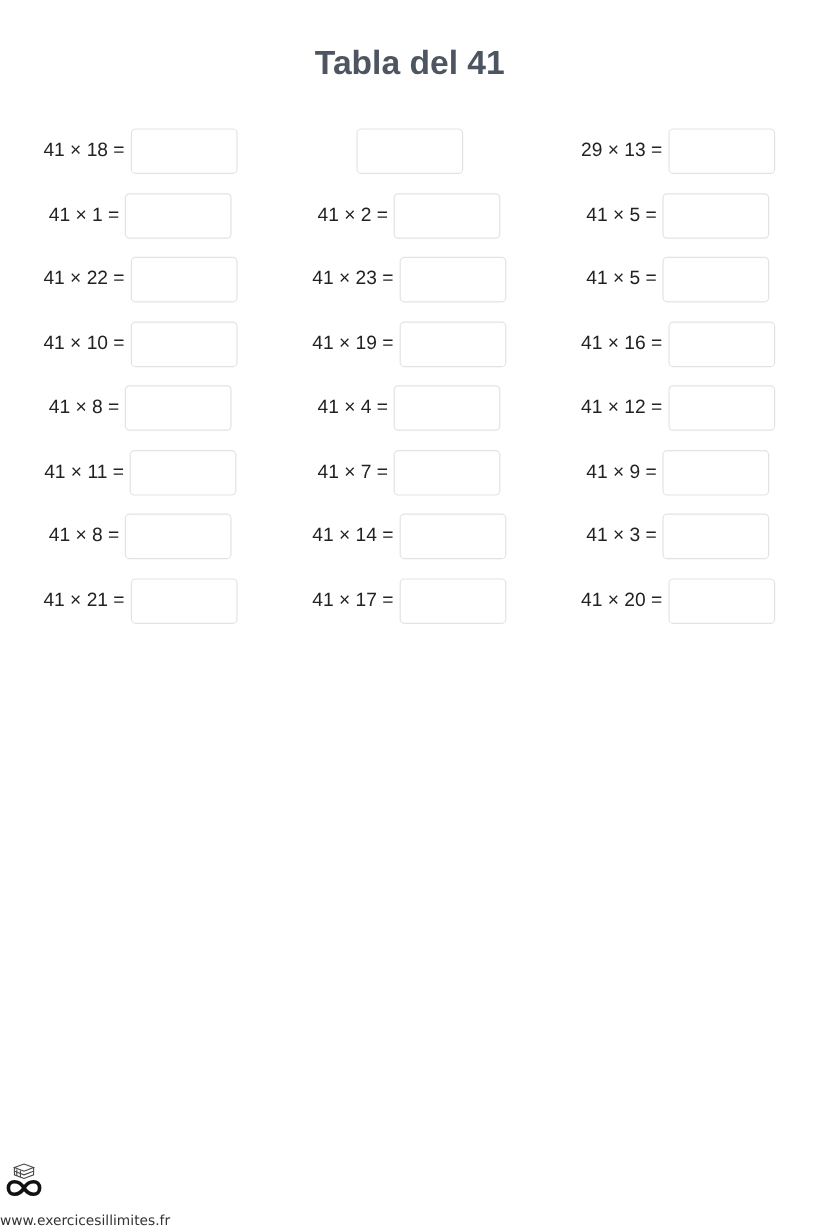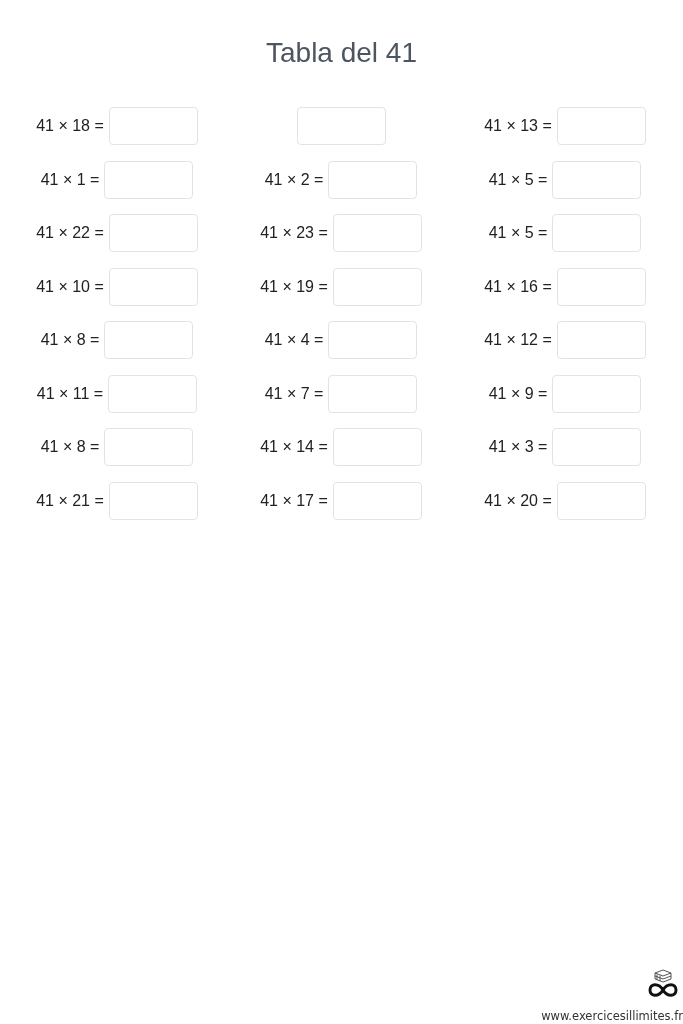--- a/index.html
+++ b/index.html
@@ -16,21 +16,21 @@
       overflow: hidden;
     }
     .title {
       position: absolute;
       top: 34px;
       left: 0;
       width: 683px;
       text-align: center;
       font-size: 28px;
       color: #4d5560;
-      font-weight: normal;
+      font-weight: bold;
       margin: 0;
       line-height: 38px;
     }
     .grid {
       position: absolute;
       top: 107px;
       left: 5px;
       width: 672px;
       display: grid;
       grid-template-columns: 224px 224px 224px;
@@ -60,21 +60,21 @@
       padding: 0;
       font-family: "Liberation Sans", sans-serif;
       font-size: 18px;
       outline: none;
     }
     .footer {
       position: absolute;
       top: 968px;
       left: 0;
       width: 683px;
-      text-align: right;
+      text-align: left;
     }
     .logo {
       display: inline-block;
       width: 40px;
       height: 32px;
     }
     .site {
       font-family: "DejaVu Sans", sans-serif;
       font-size: 11.5px;
       color: #333;
@@ -89,21 +89,21 @@
 
 <div class="grid">
   <div class="problem">
       <span class="expr">41 × 18 =</span>
       <input class="answer-box" type="text" value="" style="">
     </div>
   <div class="problem">
       <input class="answer-box" type="text" value="" style="">
     </div>
   <div class="problem">
-      <span class="expr">41 × 13 =</span>
+      <span class="expr">29 × 13 =</span>
       <input class="answer-box" type="text" value="" style="">
     </div>
 
   <div class="problem">
       <span class="expr">41 × 1 =</span>
       <input class="answer-box" type="text" value="" style="">
     </div>
   <div class="problem">
       <span class="expr">41 × 2 =</span>
       <input class="answer-box" type="text" value="" style="">

